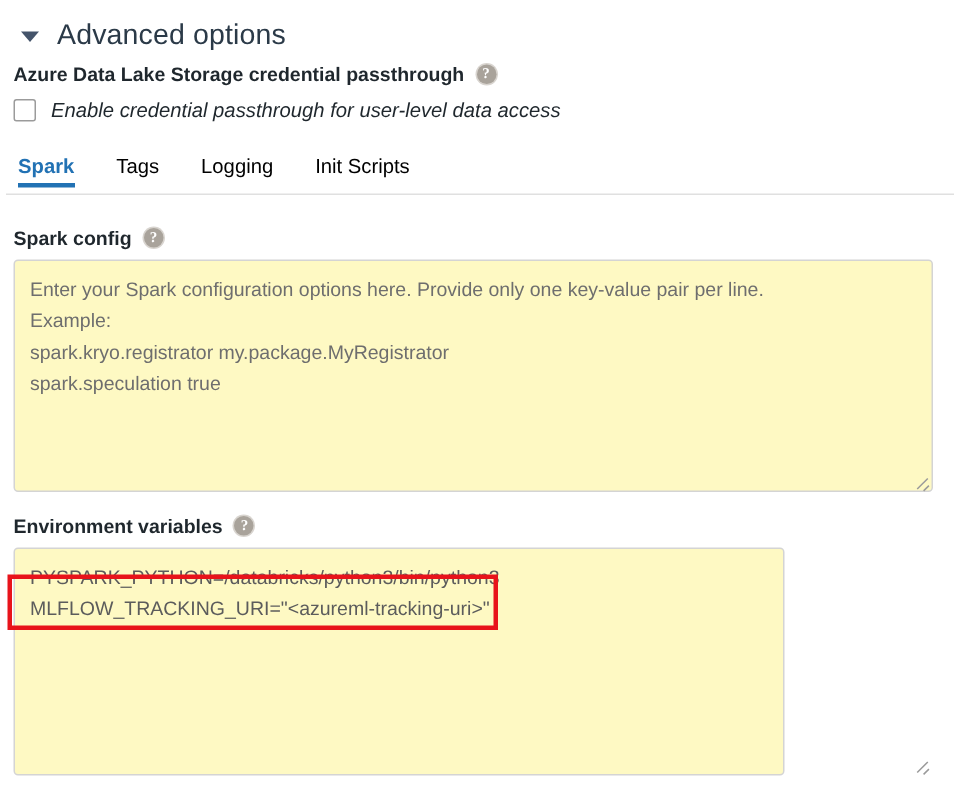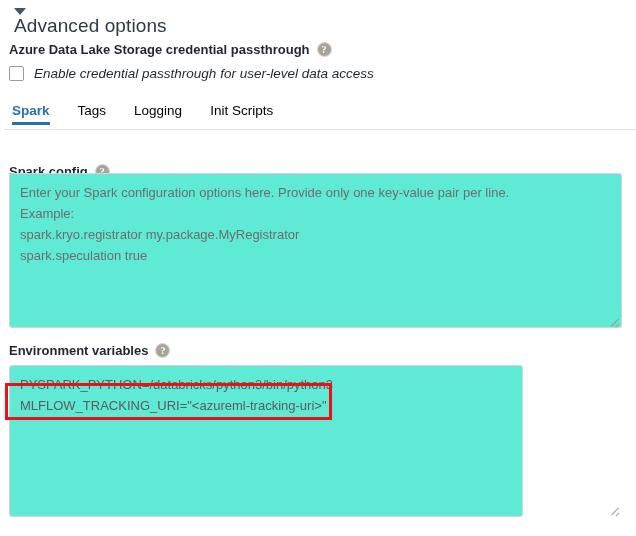--- a/index.html
+++ b/index.html
@@ -12,25 +12,25 @@
     background: #ffffff;
     font-family: "Liberation Sans", sans-serif;
     color: #1f272d;
     overflow: hidden;
     position: relative;
   }
 
   
   .adv-header {
     display: flex;
+    align-items: center;
     padding: 8px 0 0 14px;
     height: 32px;
     cursor: pointer;
     user-select: none;
-    flex-direction: column;
   }
   .caret {
     width: 0;
     height: 0;
     border-left: 6px solid transparent;
     border-right: 6px solid transparent;
     border-top: 7px solid #44546a;
     margin-right: 12px;
     flex: 0 0 auto;
   }
@@ -132,28 +132,27 @@
     bottom: 0;
     height: 3px;
     background: #2272b4;
   }
 
   
   .spark-label {
     position: absolute;
     left: 9px;
     top: 151px;
-    margin-top: 13px;
   }
   .ta {
     position: absolute;
     box-sizing: border-box;
     border: 1px solid #d4d4d4;
     border-radius: 3px;
-    background: #5eead4;
+    background: #fef9c3;
     font-family: "Liberation Sans", sans-serif;
     font-size: 13px;
     line-height: 21px;
     color: #6e6e6e;
     padding: 8px 10px;
     resize: none;
     overflow: hidden;
     outline: none;
   }
   #spark-config-textarea {

